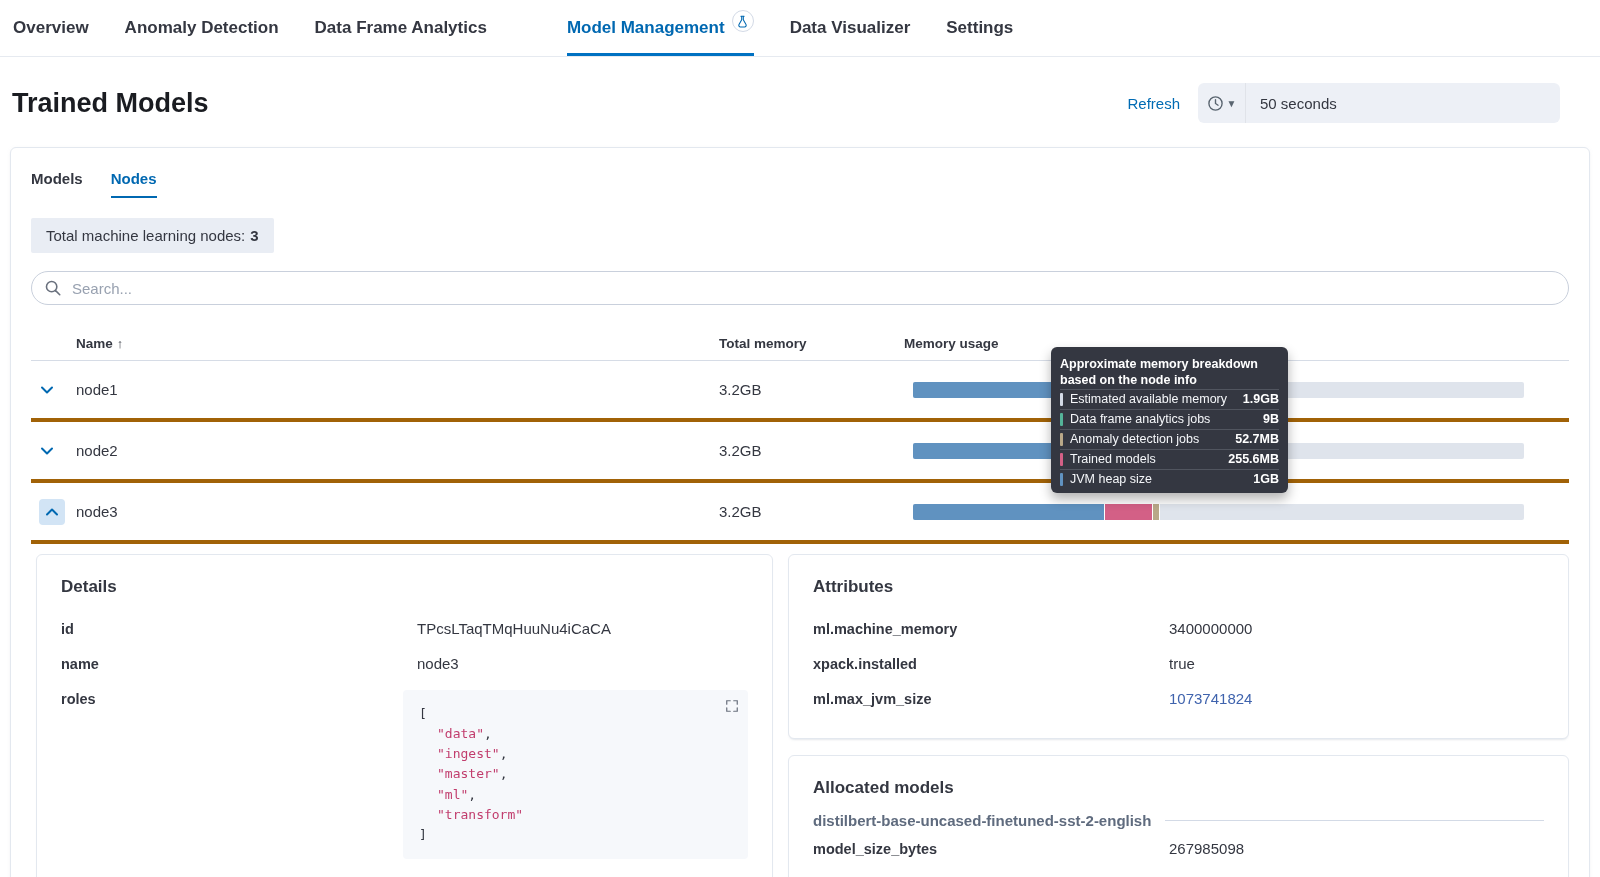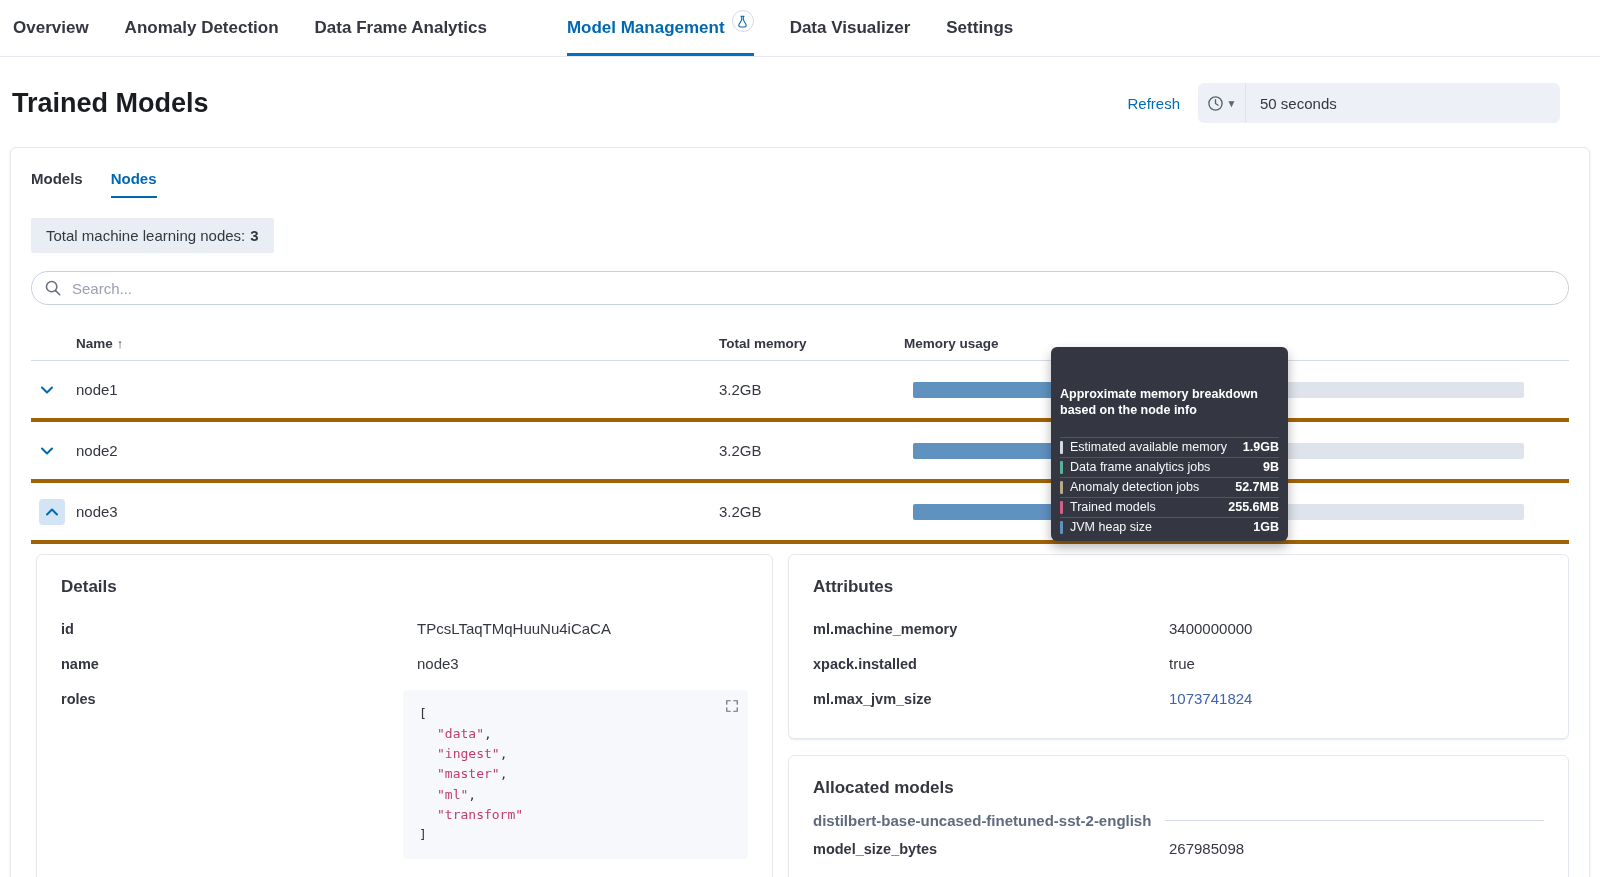--- a/index.html
+++ b/index.html
@@ -77,21 +77,21 @@
     height:16px; background:#dfe4ec; border-radius:2px; display:flex;
     overflow:hidden; margin:0 45px 0 9px;
   }
   .seg { height:100%; border-right:1px solid #ffffff; }
   
   .mem-tooltip {
     position:absolute; top:20px; left:1020px; width:237px; z-index:5;
     background:#343741; border-radius:6px; padding:9px 9px 4px;
     box-shadow:0 6px 12px rgba(0,0,0,0.3); color:#fff;
   }
-  .tt-title { font-size:12.5px; font-weight:700; line-height:1.3; padding-bottom:18px;margin-top:30px; }
+  .tt-title { font-size:12.5px; font-weight:700; line-height:1.3; padding-bottom:0; }
   .tt-row {
     display:flex; align-items:center; min-height:20px;
     border-top:1px solid rgba(216,222,233,0.18); padding:1px 0;
   }
   .tt-marker { width:3px; height:13px; margin-right:7px; border-radius:1px; }
   .tt-label { flex:1; font-size:12.5px; color:#f5f7fa; }
   .tt-value { font-size:12.5px; font-weight:700; }
   
   .expanded { display:flex; gap:15px; padding:10px 0 20px 5px; }
   .card {

